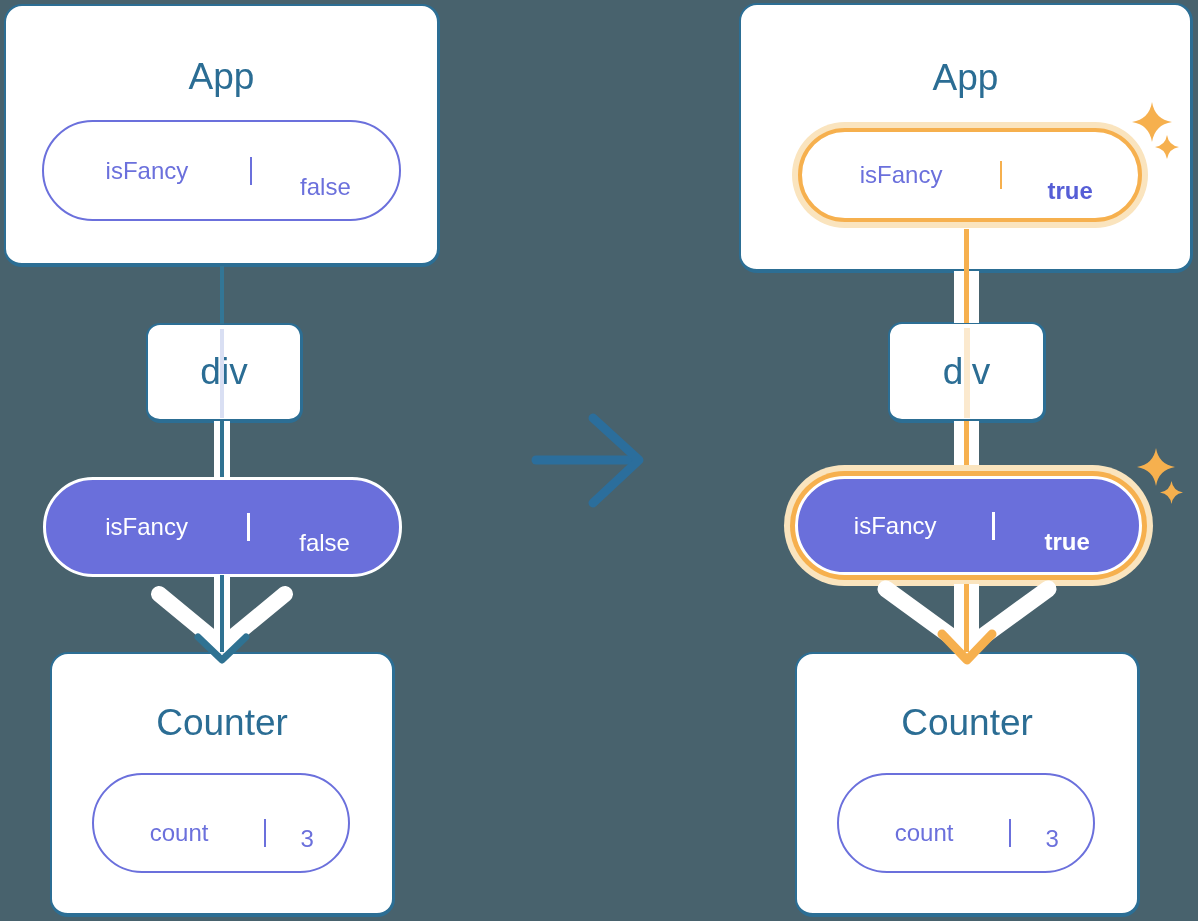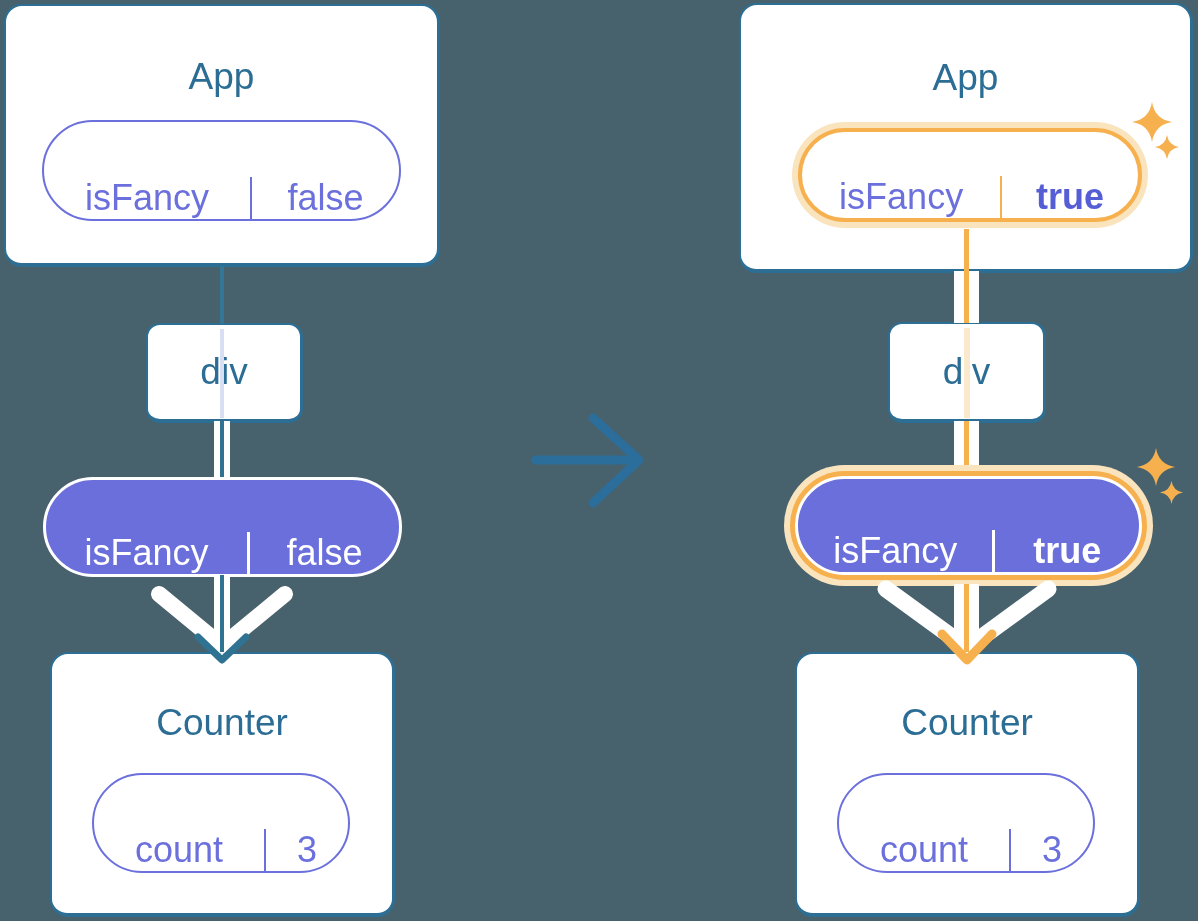--- a/index.html
+++ b/index.html
@@ -12,22 +12,22 @@
     border:2px solid #2C6E94;border-right-width:3px;border-bottom-width:4px;
     border-radius:18px;z-index:1;
   }
   .small-card{border-radius:14px;}
   .card-title{
     position:absolute;left:0;right:0;text-align:center;
     color:#2B6D94;font-size:37px;font-weight:500;z-index:3;
   }
   .vcenter{top:50%;transform:translateY(-50%);}
   .pill{
-    position:absolute;display:flex;align-items:flex-end;box-sizing:border-box;
-    border-radius:60px;font-size:36px;z-index:2;background:#fff;
+    position:absolute;display:flex;align-items:center;box-sizing:border-box;
+    border-radius:60px;font-size:24px;z-index:2;background:#fff;
   }
   .pill .cell{display:flex;align-items:center;justify-content:center;min-width:0;}
   .pill .cell.name{flex:0 0 57%;}
   .pill .cell.value{flex:1 1 auto;margin-top:32px;}
   .pill.outline{border:2px solid #6B70DC;color:#6B70DC;}
   .pill.outline .cell.name{border-right:2px solid #6B70DC;}
   .pill.purple{background:#6A6FDB;border:3px solid #fff;color:#fff;}
   .pill.purple .cell.name{border-right:3px solid #fff;}
   .pill.orange-ring{border:4px solid #F6B04E;color:#6B70DC;box-shadow:0 0 0 6px #FAE4BE;}
   .pill.orange-ring .cell.name{border-right:2px solid #F6B04E;}

